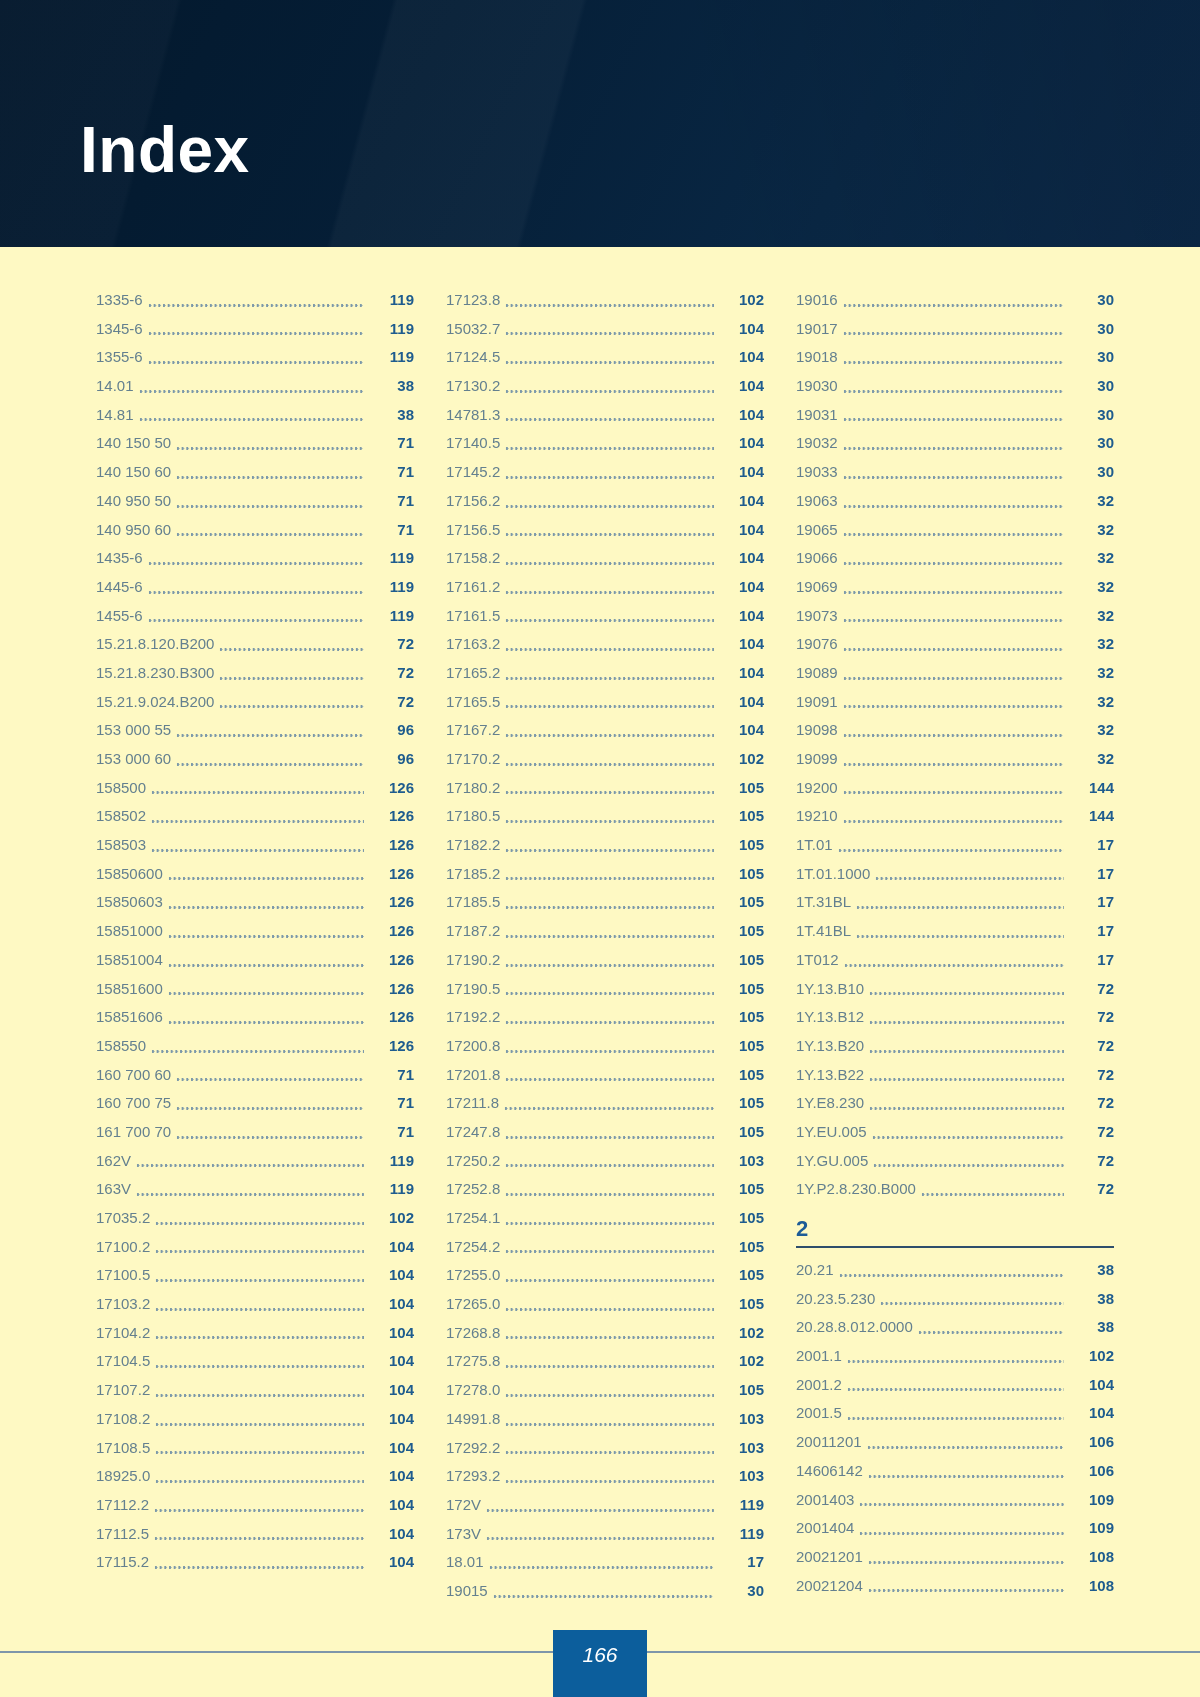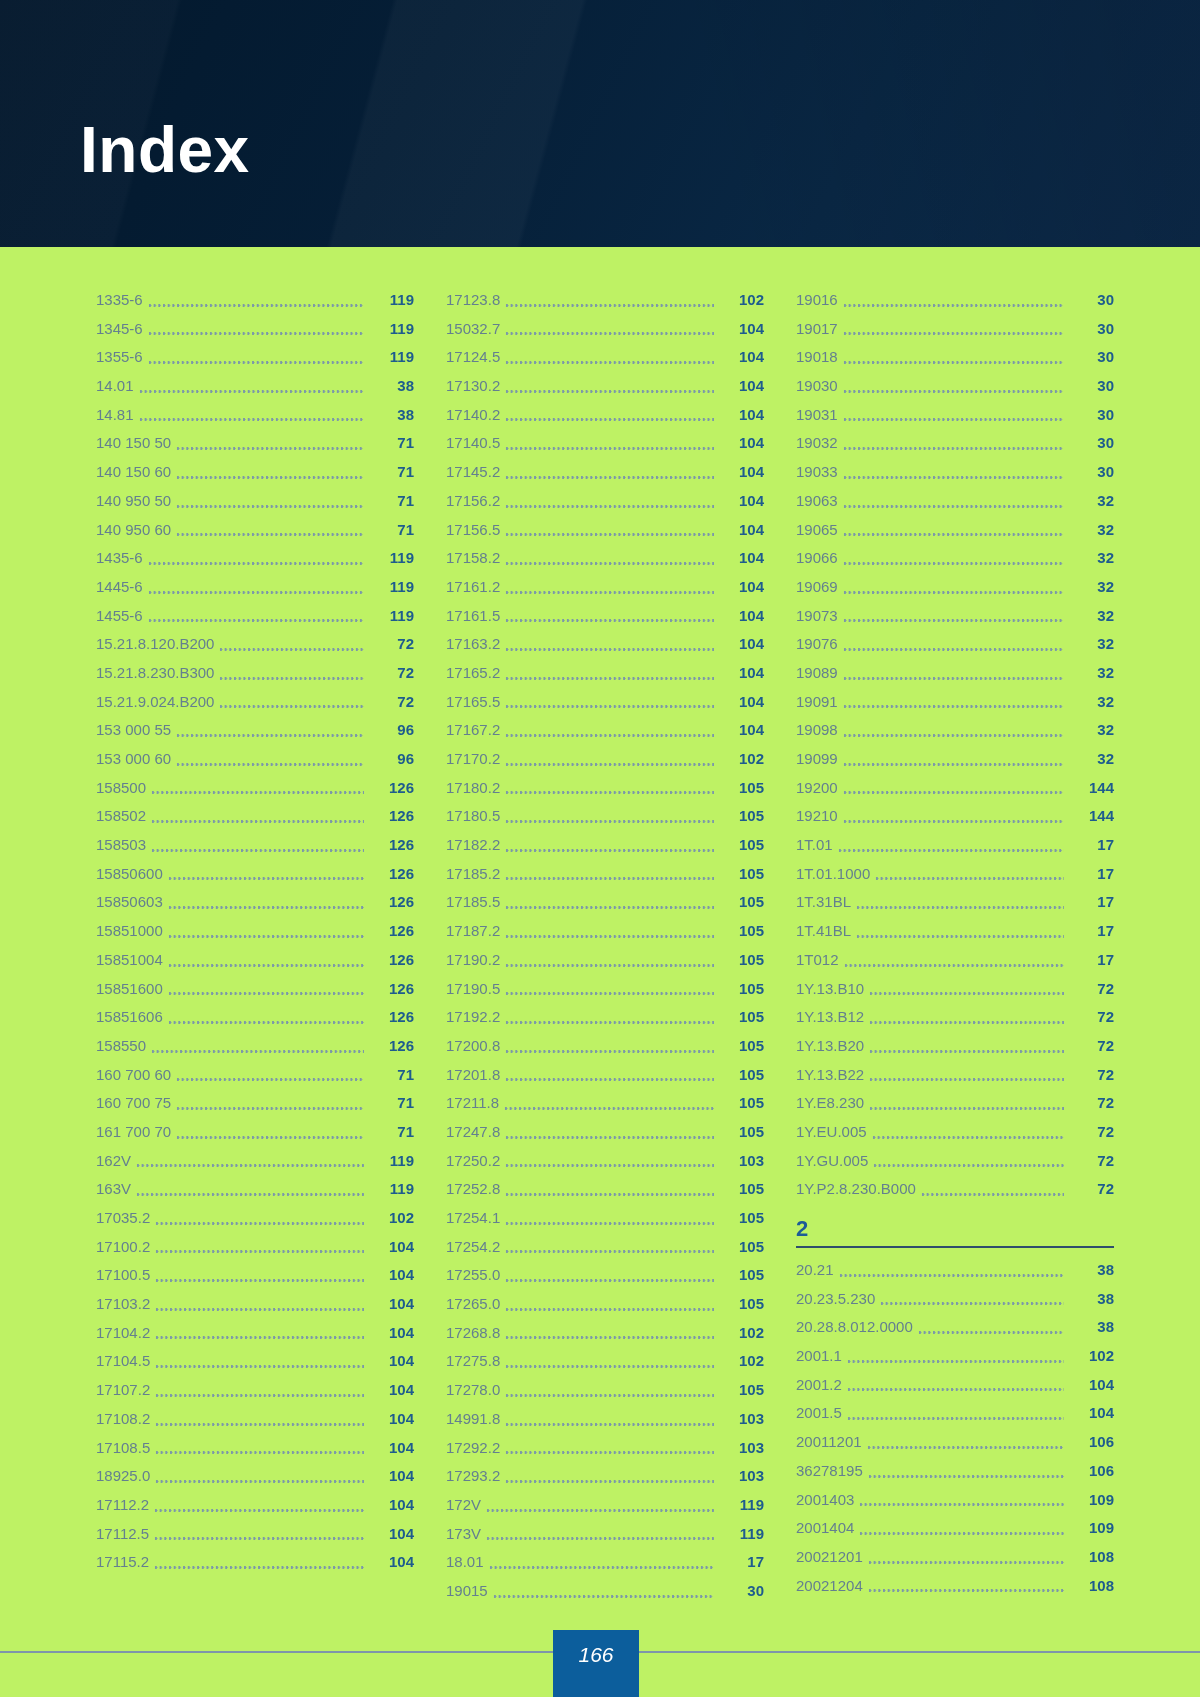--- a/index.html
+++ b/index.html
@@ -1,17 +1,17 @@
 <!DOCTYPE html>
 <html><head>
 <meta charset="utf-8">
 <style>
   html,body{margin:0;padding:0;background:#ffffff;}
   body{width:1200px;height:1697px;font-family:"Liberation Sans",sans-serif;}
-  .page{position:relative;width:1200px;height:1697px;overflow:hidden;background:#bef264;}
+  .page{position:relative;width:1200px;height:1697px;overflow:hidden;background:#fef9c3;}
 
   
   .hero{position:absolute;top:0;left:0;width:1200px;height:247px;
     background:linear-gradient(116deg,#03182c 0%,#051e36 35%,#092744 70%,#0d2c4e 100%);}
   .hero::before{content:"";position:absolute;inset:0;
     background:
       linear-gradient(105deg, rgba(255,255,255,0.025) 14%, rgba(255,255,255,0) 14.4%, rgba(255,255,255,0) 31%, rgba(255,255,255,0.03) 31.4%, rgba(255,255,255,0.03) 46%, rgba(255,255,255,0) 46.4%),
       linear-gradient(255deg, rgba(0,0,0,0.14) 6%, rgba(0,0,0,0) 42%);}
   .hero h1{position:absolute;left:80px;top:118px;margin:0;
     font-size:64px;line-height:1;font-weight:700;color:#ffffff;letter-spacing:0.5px;}
@@ -25,21 +25,21 @@
     background-image:radial-gradient(circle at 2px 2.5px,#7b98a9 1.15px,rgba(0,0,0,0) 1.5px);
     background-size:4.7px 5px;background-repeat:repeat-x;}
   .pg{width:44px;flex:none;text-align:right;color:#1e5c8e;font-weight:700;
     font-size:15px;line-height:28.7px;}
 
   .section-head{margin:12px 0 8px 0;padding-bottom:4px;border-bottom:2px solid #2e4e6c;
     color:#1d5c96;font-size:22px;font-weight:700;line-height:26px;}
 
   
   .footer-rule{position:absolute;top:1651px;left:0;width:1200px;height:2px;background:#7e96aa;}
-  .page-badge{position:absolute;left:553px;top:1630px;width:86px;height:67px;
+  .page-badge{position:absolute;left:553px;top:1630px;width:94px;height:67px;
     background:#0c5e9c;display:flex;justify-content:center;}
   .page-badge span{color:#ffffff;font-style:italic;font-size:21px;margin-top:14px;line-height:1;}
 </style>
 </head>
 <body>
 
 <div class="page">
 
   <header class="hero">
     <h1>Index</h1>
@@ -288,21 +288,21 @@
           <span class="label">17124.5</span>
           <span class="dots"></span>
           <span class="pg">104</span>
         </div>
         <div class="row">
           <span class="label">17130.2</span>
           <span class="dots"></span>
           <span class="pg">104</span>
         </div>
         <div class="row">
-          <span class="label">17140.2</span>
+          <span class="label">14781.3</span>
           <span class="dots"></span>
           <span class="pg">104</span>
         </div>
         <div class="row">
           <span class="label">17140.5</span>
           <span class="dots"></span>
           <span class="pg">104</span>
         </div>
         <div class="row">
           <span class="label">17145.2</span>
@@ -696,21 +696,21 @@
           <span class="label">2001.5</span>
           <span class="dots"></span>
           <span class="pg">104</span>
         </div>
         <div class="row">
           <span class="label">20011201</span>
           <span class="dots"></span>
           <span class="pg">106</span>
         </div>
         <div class="row">
-          <span class="label">36278195</span>
+          <span class="label">14606142</span>
           <span class="dots"></span>
           <span class="pg">106</span>
         </div>
         <div class="row">
           <span class="label">2001403</span>
           <span class="dots"></span>
           <span class="pg">109</span>
         </div>
         <div class="row">
           <span class="label">2001404</span>

